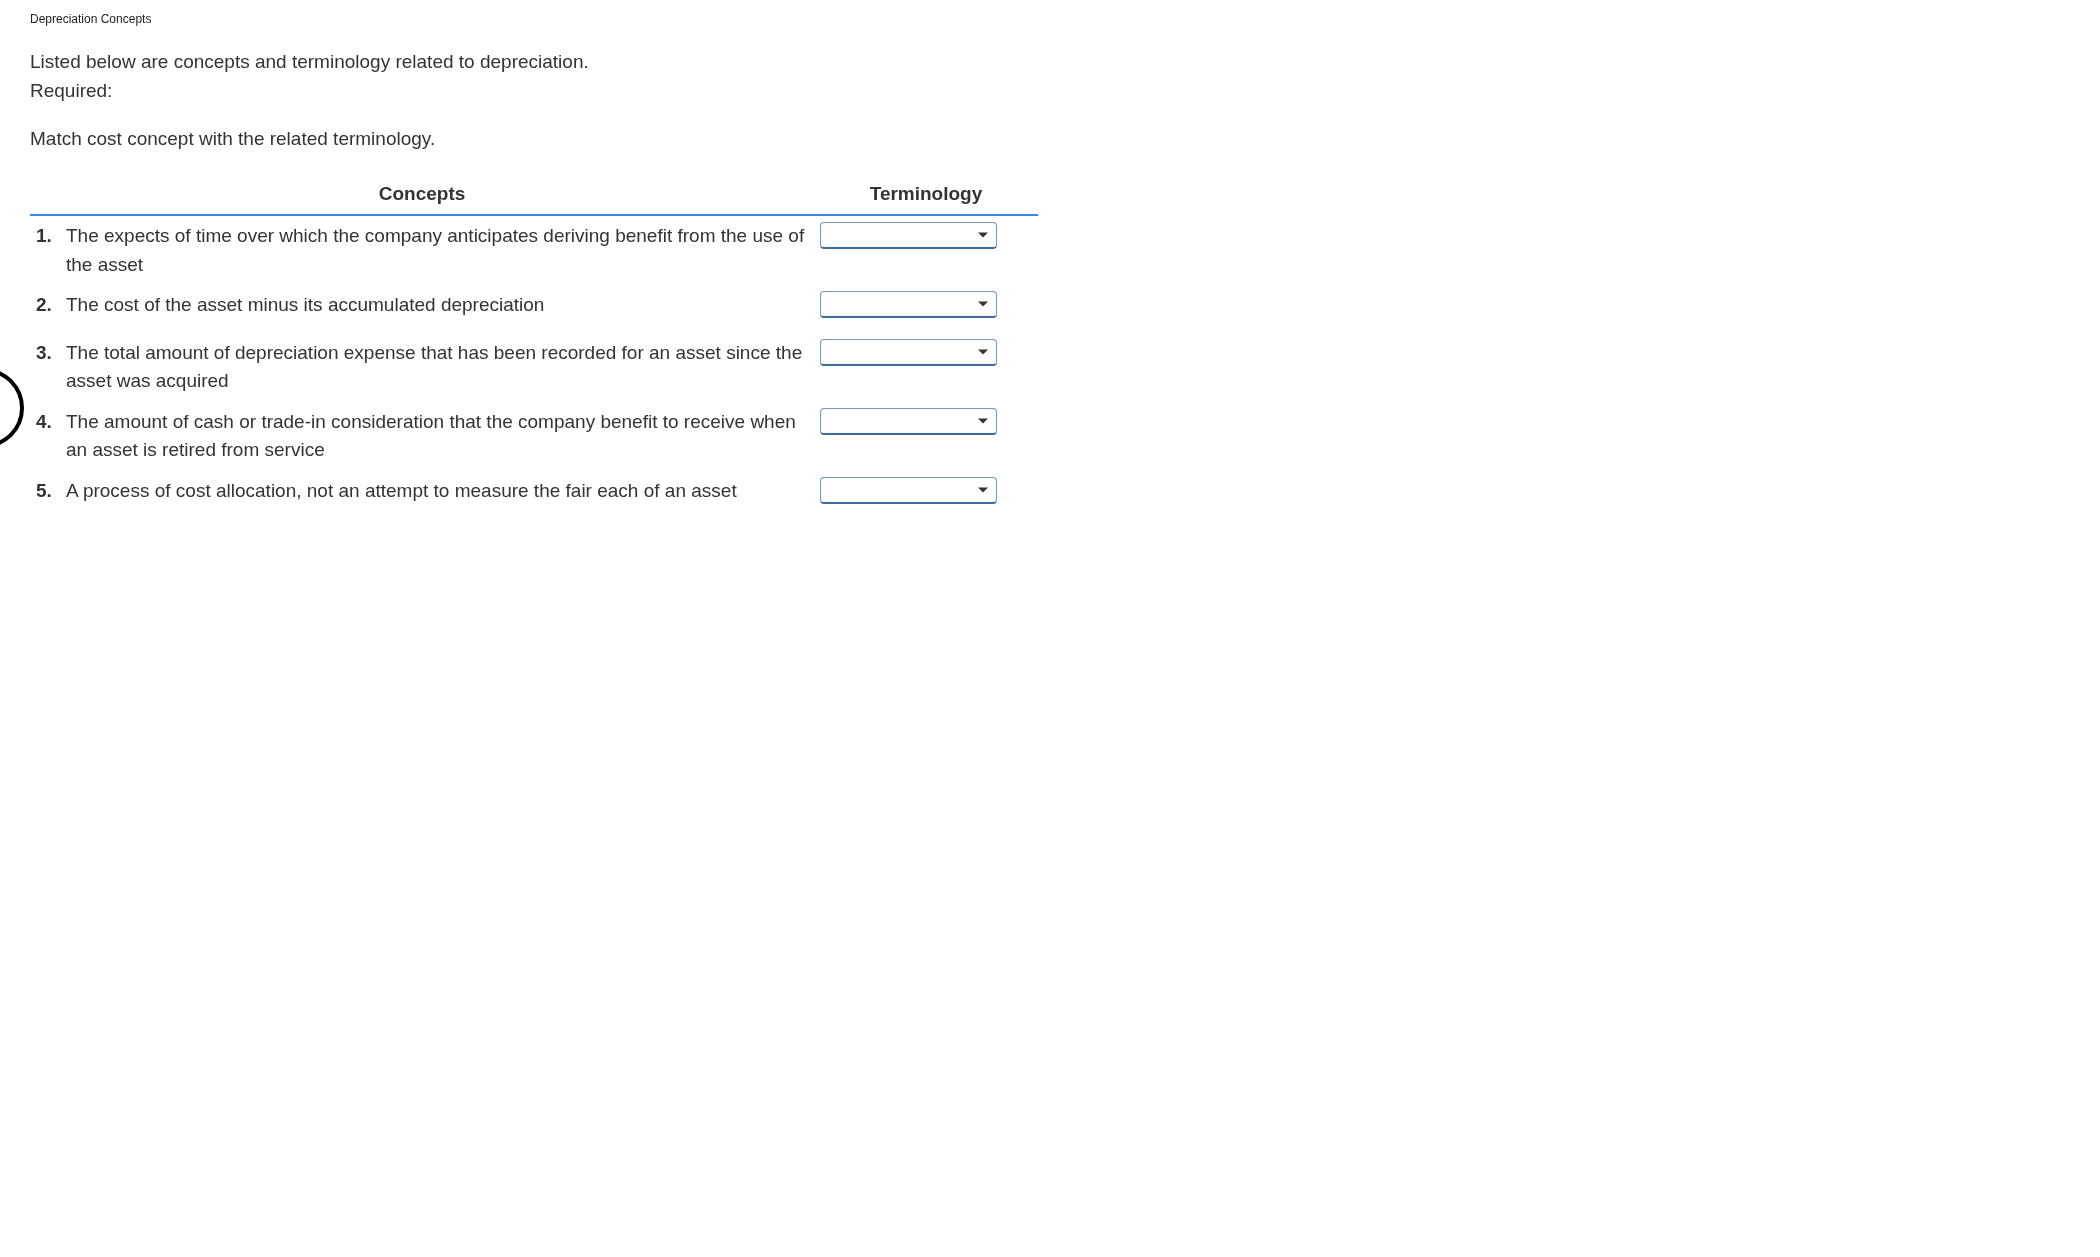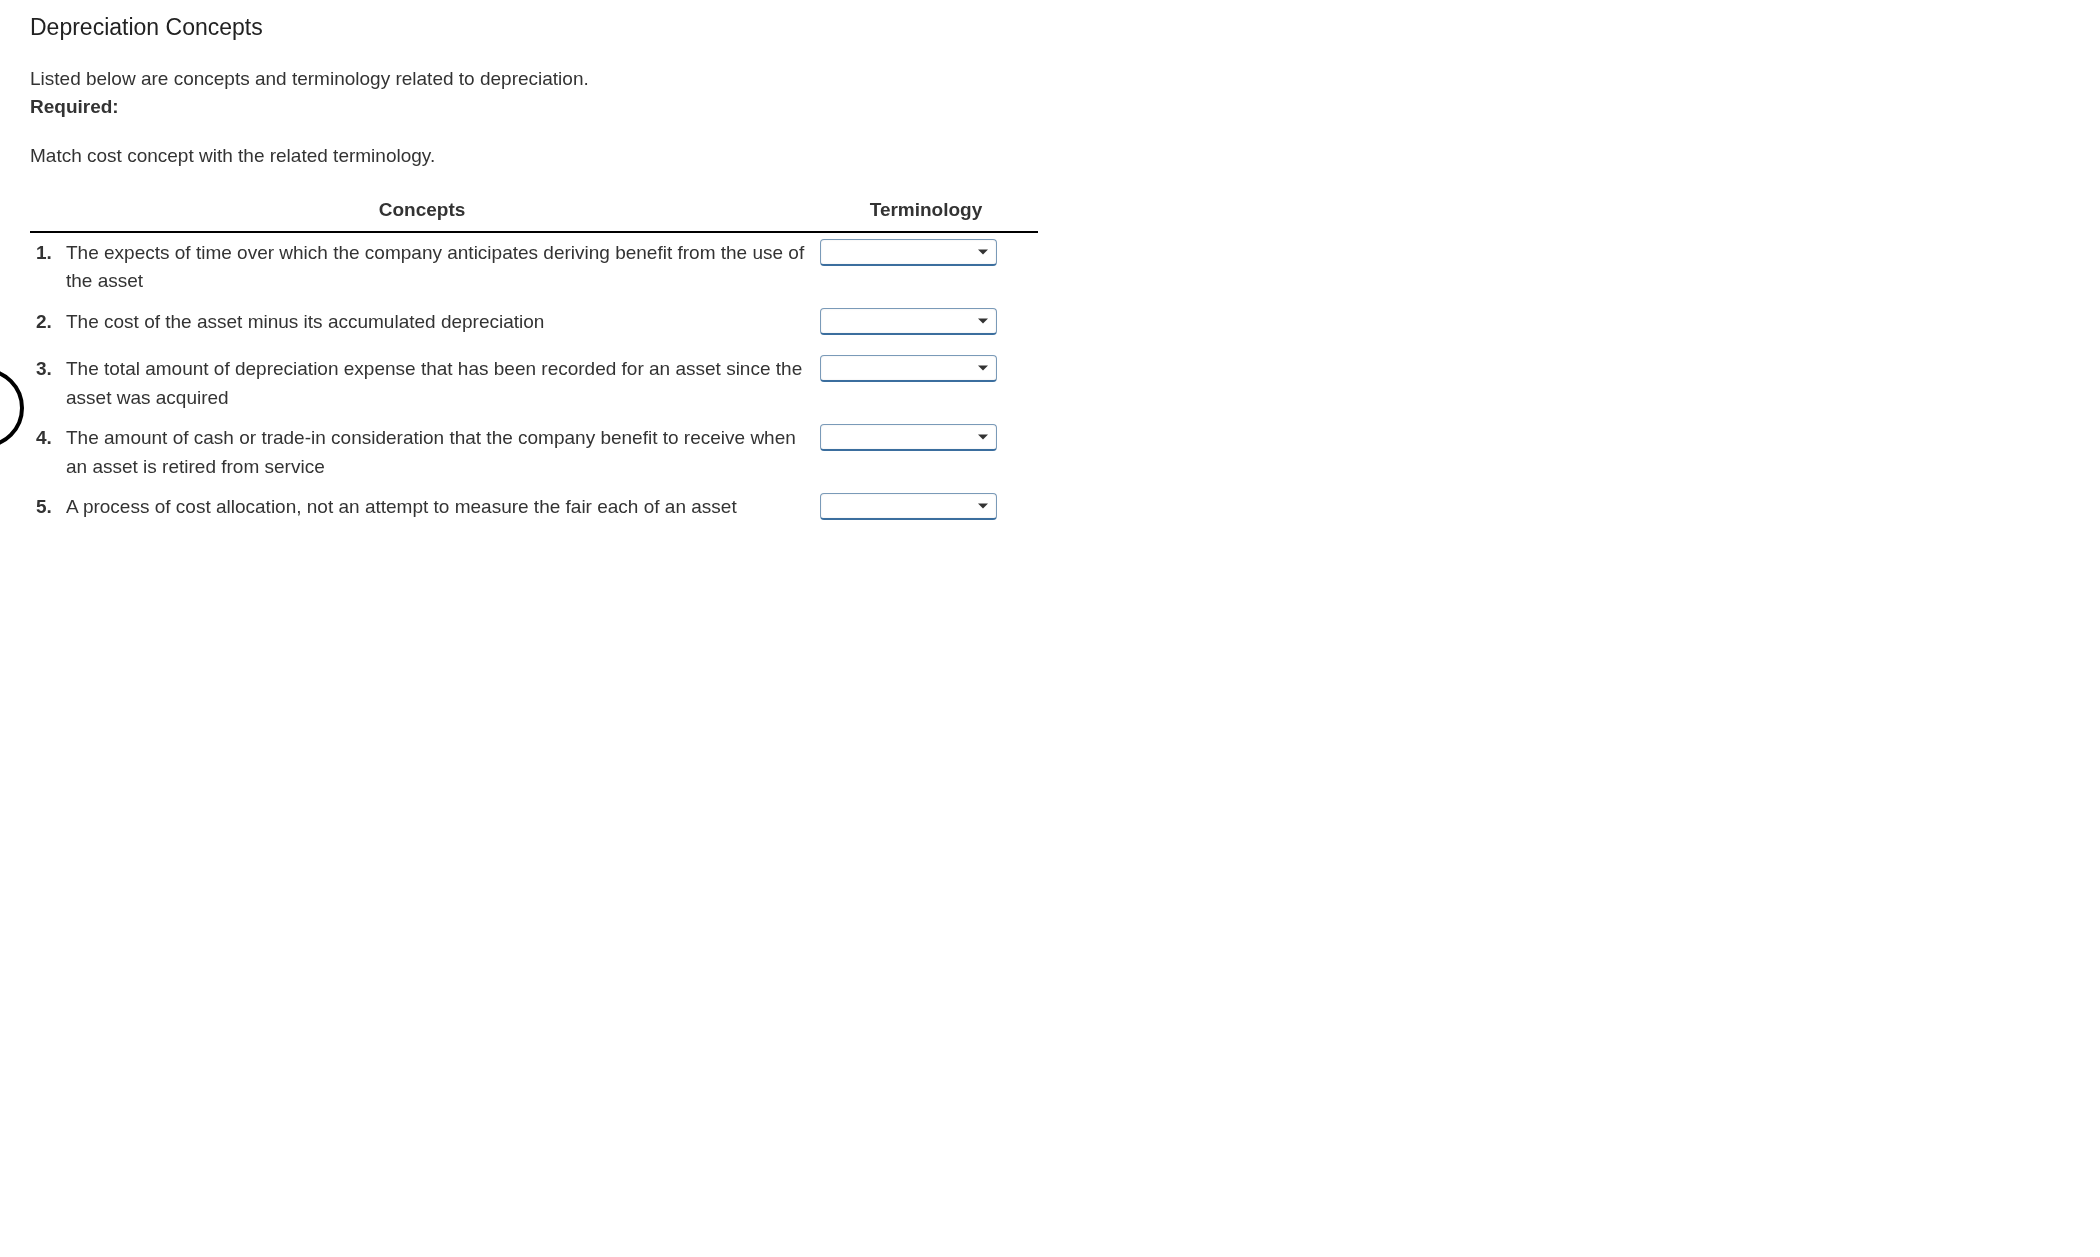--- a/index.html
+++ b/index.html
@@ -5,42 +5,42 @@
     body {
       font-family: Verdana, Geneva, sans-serif;
       color: #333;
       margin: 0;
       padding: 10px 30px 30px 30px;
       background: #fff;
       font-size: 19px;
       line-height: 1.5;
     }
     .page-title {
-      font-size: 23px;
+      font-size: 12px;
       margin-bottom: 20px;
       color: #222;
     }
     .intro {
     }
     .required {
-      font-weight: bold;
+      font-weight: normal;
       margin-bottom: 20px;
     }
     .instruction {
       margin-bottom: 20px;
     }
     table.concepts-table {
       border-collapse: collapse;
       width: auto;
     }
     table.concepts-table thead th {
       font-weight: bold;
       text-align: center;
       padding: 6px 12px;
-      border-bottom: 2px solid #000000;
+      border-bottom: 2px solid #3b82f6;
     }
     table.concepts-table thead th.col-concepts {
       width: 760px;
     }
     table.concepts-table thead th.col-terminology {
       width: 200px;
     }
     table.concepts-table tbody td {
       vertical-align: top;
       padding: 6px 6px;

